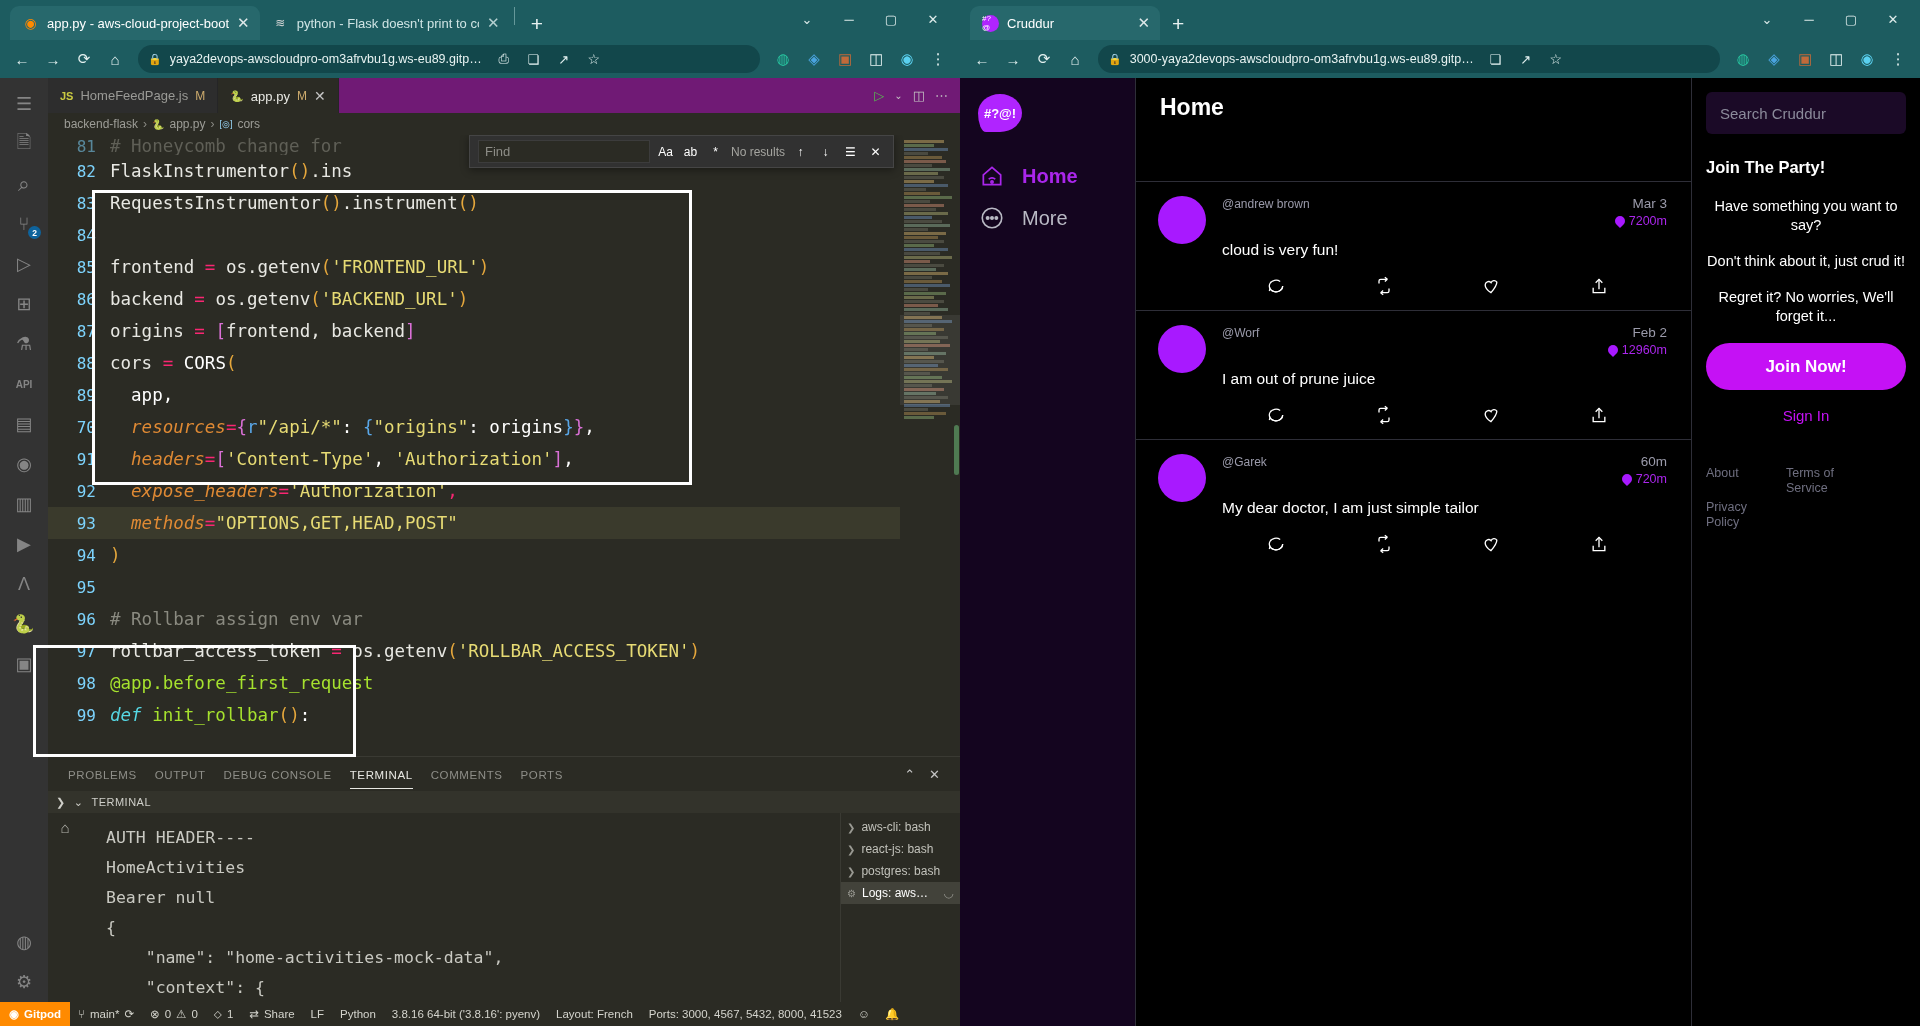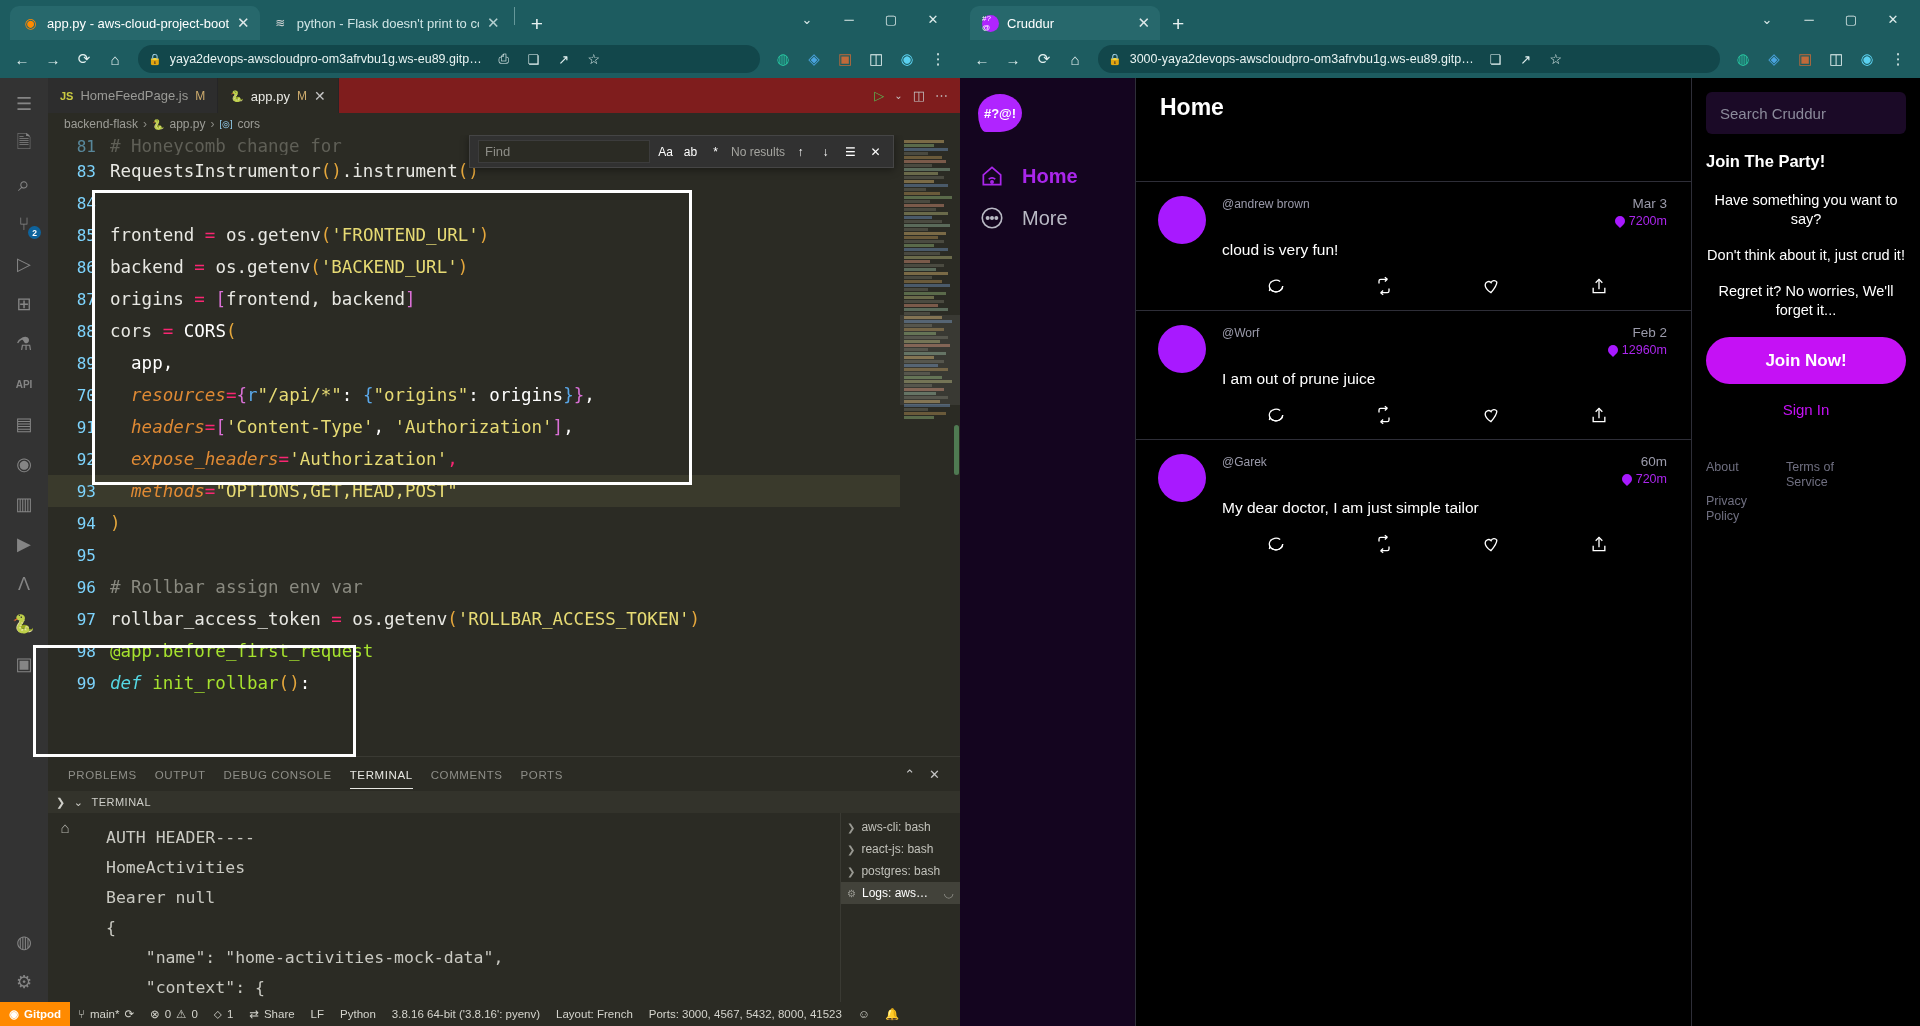--- a/index.html
+++ b/index.html
@@ -42,21 +42,21 @@
   .activitybar { width: 48px; background: #333333; display: flex; flex-direction: column;
                  align-items: center; padding-top: 6px; flex: 0 0 48px; }
   .act { width: 48px; height: 40px; display: flex; align-items: center; justify-content: center;
          color: #858585; font-size: 18px; position: relative; }
   .act.bottom { margin-top: auto; }
   .act .badge { position: absolute; bottom: 5px; right: 7px; background: #0e639c; color: #fff;
                 font-size: 8.5px; border-radius: 8px; min-width: 13px; height: 13px;
                 display: flex; align-items: center; justify-content: center; font-weight: bold; }
 
   .editorarea { flex: 1; display: flex; flex-direction: column; min-width: 0; background: #2b2b24; }
-  .ed-tabs { height: 35px; background: #7f1d1d; display: flex; align-items: stretch; position: relative; }
+  .ed-tabs { height: 35px; background: #701a75; display: flex; align-items: stretch; position: relative; }
   .ed-tab { display: flex; align-items: center; gap: 7px; padding: 0 12px; font-size: 13px;
             color: #9a9a96; background: #2d2d2d; border-right: 1px solid #252526; }
   .ed-tab.active { background: #2b2b24; color: #e8e8e3; border-top: 1px solid #2b2b24; }
   .ed-tab .ticon { font-size: 11px; font-weight: bold; }
   .ed-tab .mod { color: #cdab6d; font-size: 12px; }
   .ed-tab .x { font-size: 14px; color: #c5c5c5; }
   .ed-actions { margin-left: auto; display: flex; align-items: center; gap: 10px; padding: 0 12px; color: #c5c5c5; }
 
   .breadcrumb { height: 22px; display: flex; align-items: center; gap: 5px; padding: 0 16px;
                 font-size: 12px; color: #9d9d97; background: #2b2b24; }
@@ -147,21 +147,21 @@
   .pcount { display: flex; align-items: center; justify-content: flex-end; gap: 4px;
             color: #aa26ec; font-size: 12.5px; margin-top: 3px; }
   .pdrop { width: 10px; height: 10px; background: #a819ff; border-radius: 50% 50% 50% 0; transform: rotate(-45deg); }
   .post-msg { color: #ffffff; font-size: 15.5px; margin-top: 13px; }
   .post-actions { display: flex; margin-top: 17px; padding-right: 14px; }
   .pact { flex: 1; display: flex; justify-content: center; color: #ffffff; }
 
   .cr-right { width: 228px; flex: 0 0 228px; background: #000000; padding: 0 14px; }
   .cr-search { margin: 14px 0 0; height: 42px; background: #1b0a27; border-radius: 6px;
                display: flex; align-items: center; padding: 0 14px; color: #8b8b9b; font-size: 15px; }
-  .cr-party { margin-top: 18px; }
+  .cr-party { margin-top: 24px; }
   .cr-party h3 { color: #ffffff; font-size: 16.5px; font-weight: bold; margin-bottom: 20px; }
   .cr-party p { color: #ffffff; font-size: 14.5px; text-align: center; line-height: 19px; margin-bottom: 17px; }
   .joinbtn { display: block; width: 100%; height: 47px; border-radius: 24px; background: #c511f5;
              color: #ffffff; font-size: 17px; font-weight: bold; border: none;
              display: flex; align-items: center; justify-content: center; }
   .signin { text-align: center; color: #c511f5; font-size: 15px; margin-top: 17px; }
   .cr-links { display: flex; flex-wrap: wrap; gap: 4px 16px; margin-top: 42px; }
   .cr-links span { color: #6f6f80; font-size: 12.5px; width: 64px; line-height: 15px; }
 </style>
 </head>
@@ -269,20 +269,24 @@
             <span style="font-size:9px;color:#9cdcfe;">[◎]</span>
             <span>cors</span>
           </div>
 
           <div class="code-wrap">
 
             <div class="code">
               <div class="cline" style="height:18px;opacity:.55;overflow:hidden;">
                 <span class="lnum">81</span>
                 <span class="ctext t-cmt"># Honeycomb change for</span>
+              </div>
+              <div class="cline">
+                <span class="lnum">82</span>
+                <span class="ctext"><span class="t-var">FlaskInstrumentor</span><span class="t-par">()</span><span class="t-var">.ins</span></span>
               </div>
               <div class="cline">
                 <span class="lnum">83</span>
                 <span class="ctext"><span class="t-var">RequestsInstrumentor</span><span class="t-par">()</span><span class="t-var">.instrument</span><span class="t-par">()</span></span>
               </div>
               <div class="cline">
                 <span class="lnum">84</span>
                 <span class="ctext"></span>
               </div>
               <div class="cline">

